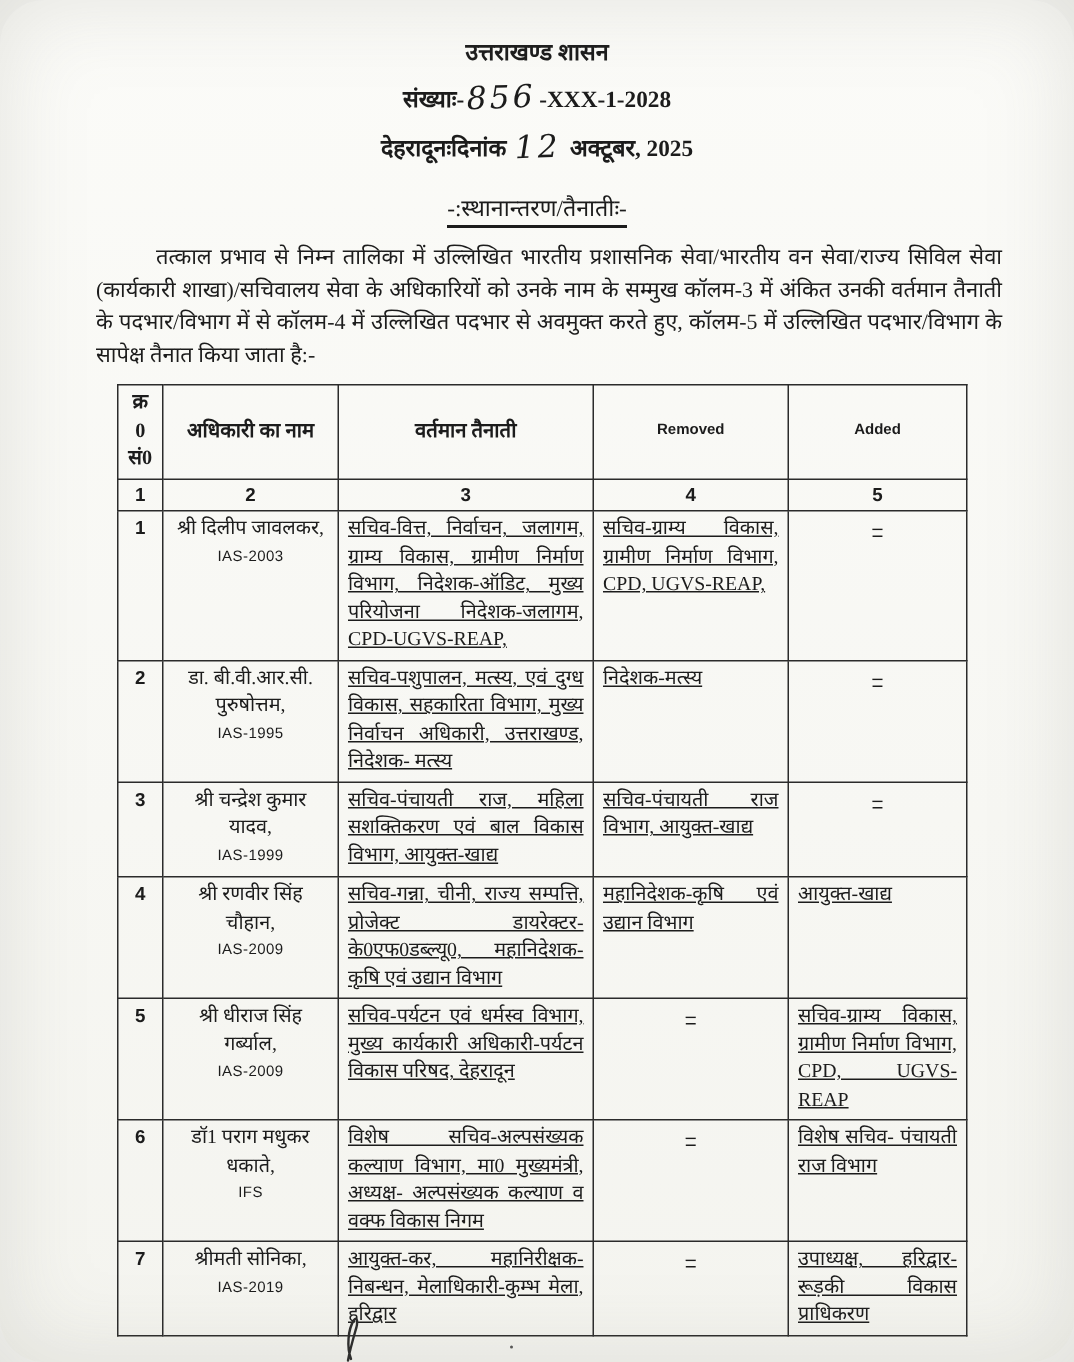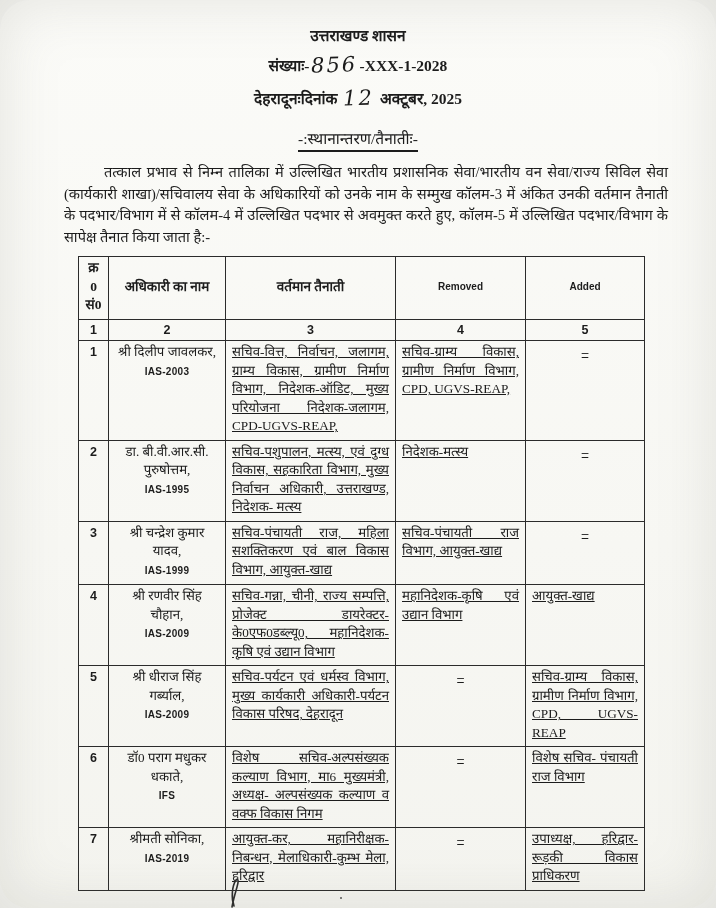--- a/index.html
+++ b/index.html
@@ -59,21 +59,21 @@
     word-wrap:break-word;
   }
   th{font-weight:bold;}
   .th-main{height:44px;vertical-align:middle !important;text-align:center;font-size:13.5px;}
   .th-latin{font-family:"Liberation Sans","DejaVu Sans",sans-serif;font-size:10px;}
   .th-num{text-align:center;font-weight:bold;padding:1px 2px !important;height:16px;vertical-align:middle !important;font-family:"Liberation Sans",sans-serif;font-size:12.5px;}
   td.sno{text-align:center;font-weight:bold;font-family:"Liberation Sans",sans-serif;font-size:12.5px;}
   td.namecell{text-align:center;}
   .cadre{
     font-family:"Liberation Sans","DejaVu Sans",sans-serif;
-    font-weight:bold;font-size:10px;letter-spacing:.3px;
+    font-weight:normal;font-size:10px;letter-spacing:.3px;
     margin-top:1px;
   }
   td.just{text-align:justify;text-decoration:underline;}
   td.dash-cell{text-align:center;font-weight:bold;}
   
   .sig{position:absolute;left:218px;top:878px;}
   .sig2{position:absolute;left:338px;top:896px;width:6px;height:4px;}
   
   .vignette{position:absolute;inset:0;pointer-events:none;
     box-shadow:inset 0 0 60px rgba(120,120,110,.18);}
@@ -164,24 +164,24 @@
             <div>श्री धीराज सिंह गर्ब्याल,</div>
             <div class="cadre">IAS-2009</div>
           </td>
       <td class="just">सचिव-पर्यटन एवं धर्मस्व विभाग, मुख्य कार्यकारी अधिकारी-पर्यटन विकास परिषद, देहरादून</td>
       <td class="just dash-cell">–</td>
       <td class="just">सचिव-ग्राम्य विकास, ग्रामीण निर्माण विभाग, CPD, UGVS-REAP</td>
     </tr>
     <tr>
       <td class="sno">6</td>
       <td class="namecell">
-            <div>डॉ0 पराग मधुकर धकाते,</div>
+            <div>डॉ1 पराग मधुकर धकाते,</div>
             <div class="cadre">IFS</div>
           </td>
-      <td class="just">विशेष सचिव-अल्पसंख्यक कल्याण विभाग, मा6 मुख्यमंत्री, अध्यक्ष- अल्पसंख्यक कल्याण व वक्फ विकास निगम</td>
+      <td class="just">विशेष सचिव-अल्पसंख्यक कल्याण विभाग, मा0 मुख्यमंत्री, अध्यक्ष- अल्पसंख्यक कल्याण व वक्फ विकास निगम</td>
       <td class="just dash-cell">–</td>
       <td class="just">विशेष सचिव- पंचायती राज विभाग</td>
     </tr>
     <tr>
       <td class="sno">7</td>
       <td class="namecell">
             <div>श्रीमती सोनिका,</div>
             <div class="cadre">IAS-2019</div>
           </td>
       <td class="just">आयुक्त-कर, महानिरीक्षक-निबन्धन, मेलाधिकारी-कुम्भ मेला, हरिद्वार</td>

